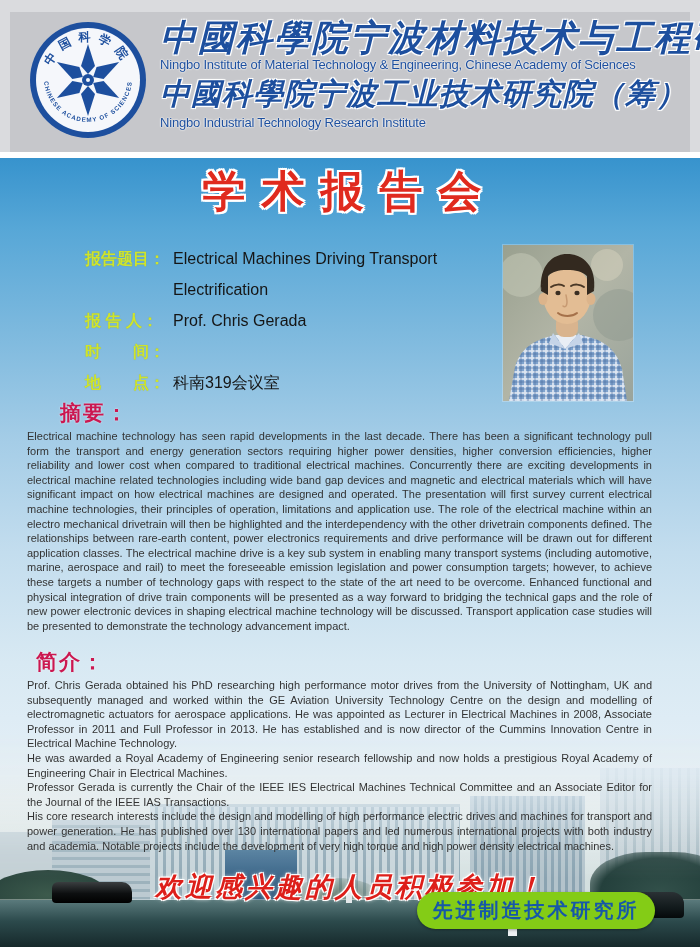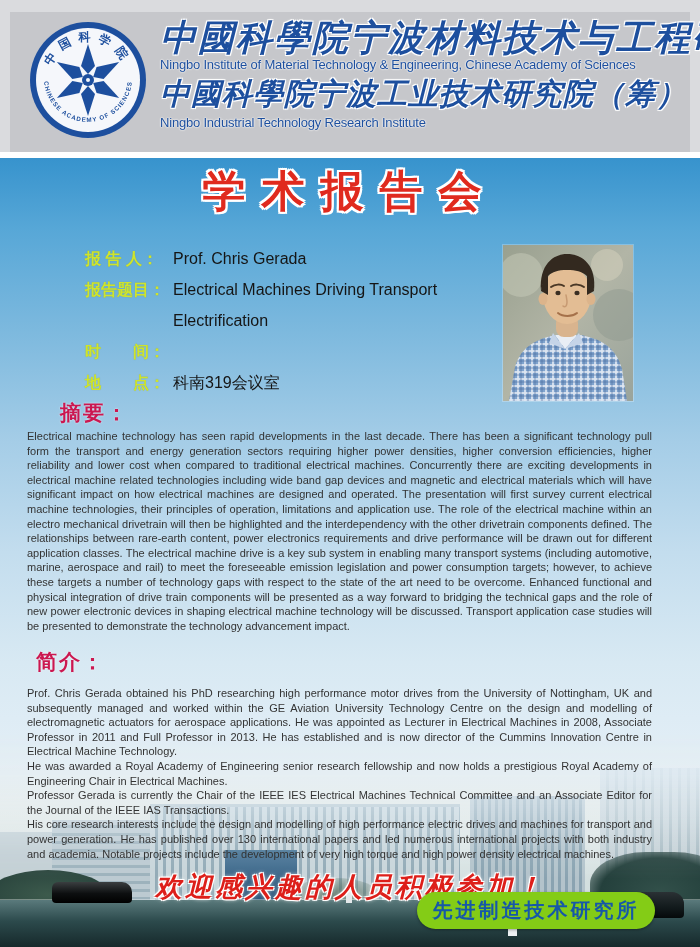--- a/index.html
+++ b/index.html
@@ -75,21 +75,21 @@
   .photo { position:absolute; left:503px; top:245px; width:130px; height:156px; box-shadow:0 0 0 1px rgba(255,255,255,.25); }
 
   
   .sec-heading { position:absolute; font-size:21px; font-weight:700; color:#cb1750; letter-spacing:2px;
     text-shadow:0 0 2px rgba(255,255,255,.8); }
   .abstract-heading { left:36px; top:399px;margin-left:24px; }
   .bio-heading { left:36px; top:648px; }
   .body-text { position:absolute; left:27px; width:625px; font-size:11px; line-height:14.6px;
     color:#333; text-align:justify; }
   .abstract-text { top:429px; }
-  .bio-text { top:678px;margin-top:8px; }
+  .bio-text { top:678px; }
   .bio-text p { margin:0; text-align:justify; }
 
   
   .welcome { position:absolute; left:0; top:869px; width:700px; text-align:center;
     font-size:27px; font-weight:700; font-style:italic; letter-spacing:3px; color:#dd1f1a;
     text-shadow:-1px -1px 0 #fff, 1px -1px 0 #fff, -1px 1px 0 #fff, 1px 1px 0 #fff, 0 0 4px #fff; }
   .badge { position:absolute; left:417px; top:892px; width:238px; height:37px; background:#84cc16;
     border-radius:19px; display:flex; align-items:center; justify-content:center;
     color:#1658a8; font-size:20px; font-weight:700; letter-spacing:3px; white-space:nowrap;
     box-shadow:0 1px 3px rgba(0,0,0,.35); }
@@ -164,29 +164,29 @@
     <div class="fig1"></div>
     <div class="fig2"></div>
     <div class="fig3"></div>
     <div class="fig4"></div>
   </div>
 
   <div class="lecture-title">学术报告会</div>
 
   <div class="info">
     <div class="info-row">
-      <span class="info-label">报 告 人：</span>
-      <span class="info-value">Prof. Chris Gerada</span>
-    </div>
-    <div class="info-row">
       <span class="info-label">报告题目：</span>
       <span class="info-value">
         <div>Electrical Machines Driving Transport</div>
         <div>Electrification</div>
       </span>
+    </div>
+    <div class="info-row">
+      <span class="info-label">报 告 人：</span>
+      <span class="info-value">Prof. Chris Gerada</span>
     </div>
     <div class="info-row">
       <span class="info-label">时　　间：</span>
     </div>
     <div class="info-row">
       <span class="info-label">地　　点：</span>
       <span class="info-value">科南319会议室</span>
     </div>
   </div>
 

